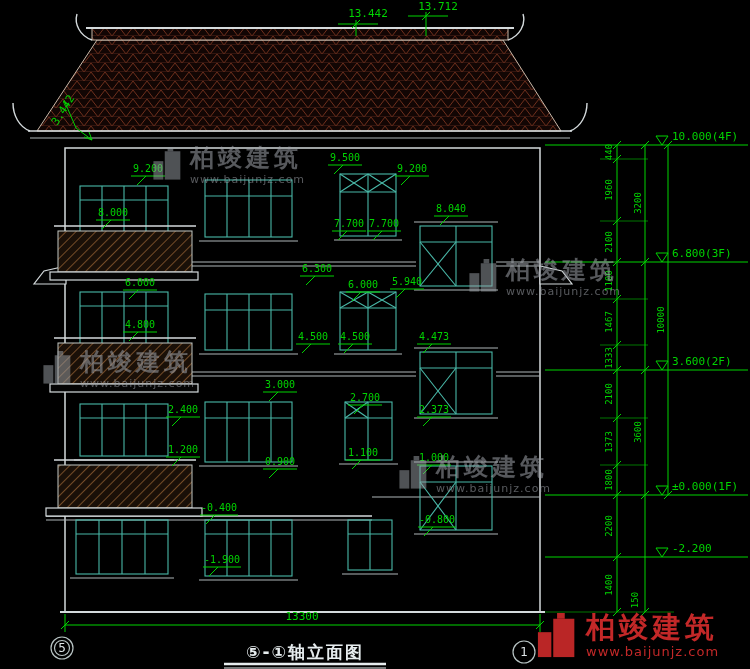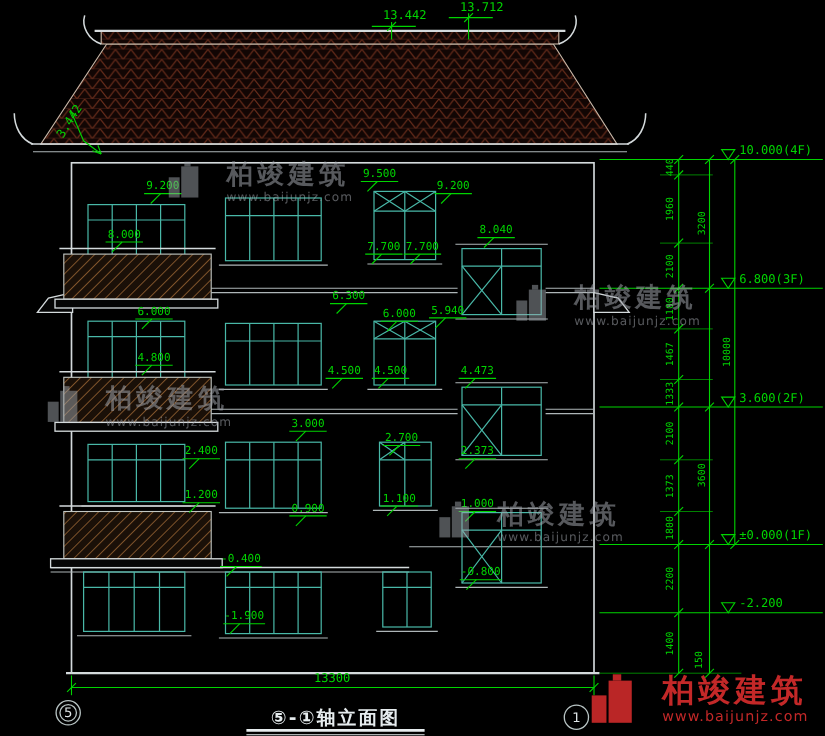--- a/index.html
+++ b/index.html
@@ -12,21 +12,21 @@
   .topdim{fill:#00d400;font:11px "DejaVu Sans Mono",monospace;text-anchor:middle;}
   .gl{stroke:#00d400;stroke-width:1;}
   .gl2{stroke:#00d400;stroke-width:.8;opacity:.7;}
   .wl{stroke:#d4dadc;stroke-width:1.4;fill:none;}
   .wl2{stroke:#aeb6b8;stroke-width:1;fill:none;}
   .win rect,.win line{stroke:#49b8a8;stroke-width:1.1;fill:none;}
   .wedge{fill:#050505;stroke:#d4dadc;stroke-width:1.2;}
   .title-text{fill:#e6ecee;font:bold 17px "DejaVu Sans",sans-serif;text-anchor:middle;letter-spacing:2px;}
   .axis-num{fill:#dde4e6;font:12px "DejaVu Sans",sans-serif;text-anchor:middle;}
   .axis-circ{fill:none;stroke:#b8c4c4;stroke-width:1.2;}
-  .wm{position:absolute;display:flex;align-items:flex-start;gap:20px;color:rgba(158,163,170,.55);pointer-events:none;}
+  .wm{position:absolute;display:flex;align-items:flex-start;gap:4px;color:rgba(158,163,170,.55);pointer-events:none;}
   .wm-icon{width:34px;height:36px;fill:rgba(158,163,170,.5);flex:none;}
   .wm-brand{font-size:24px;font-weight:bold;letter-spacing:4px;line-height:1.05;white-space:nowrap;}
   .wm-url{font-size:11px;letter-spacing:1px;margin-top:2px;white-space:nowrap;text-align:center;}
   .wm-red{color:rgba(206,42,42,.95);}
   .wm-red .wm-icon{fill:rgba(206,42,42,.9);width:46px;height:48px;}
   .wm-red .wm-brand{font-size:29px;}
   .wm-red .wm-url{font-size:13px;}
 </style>
 </head>
 <body>

